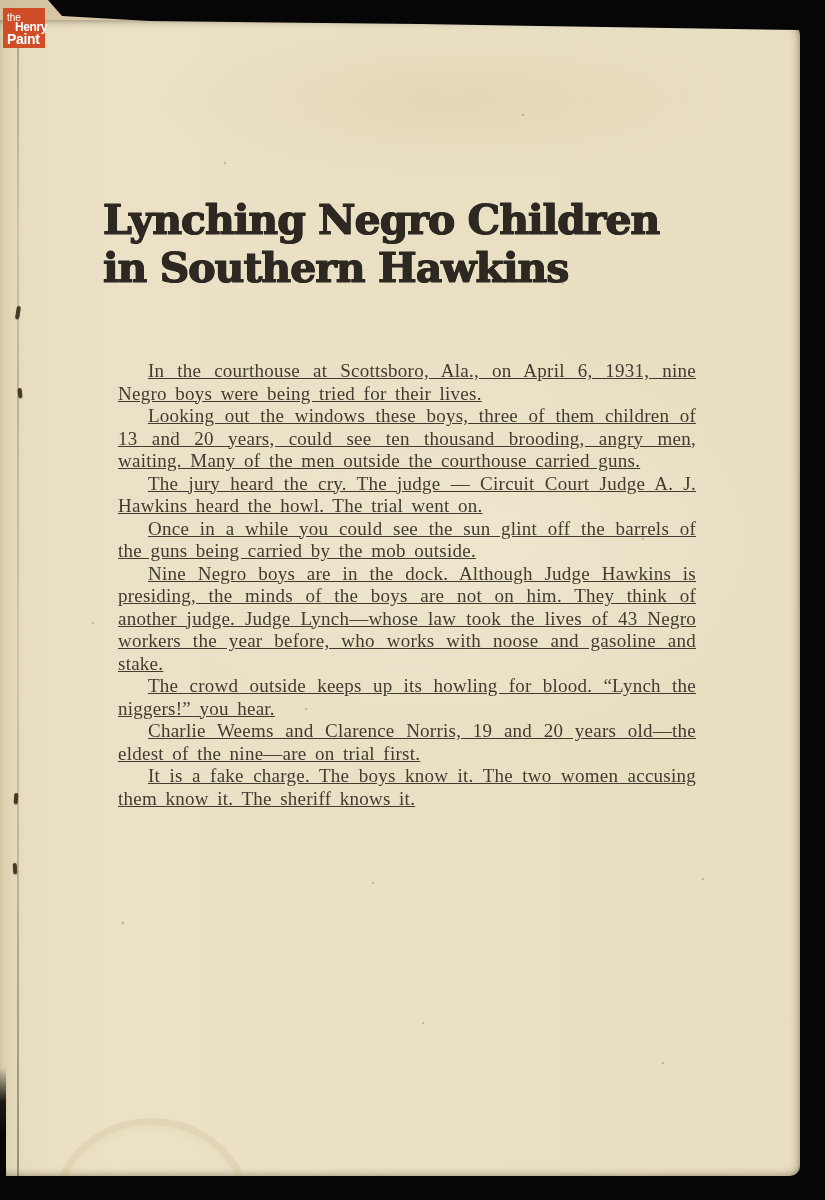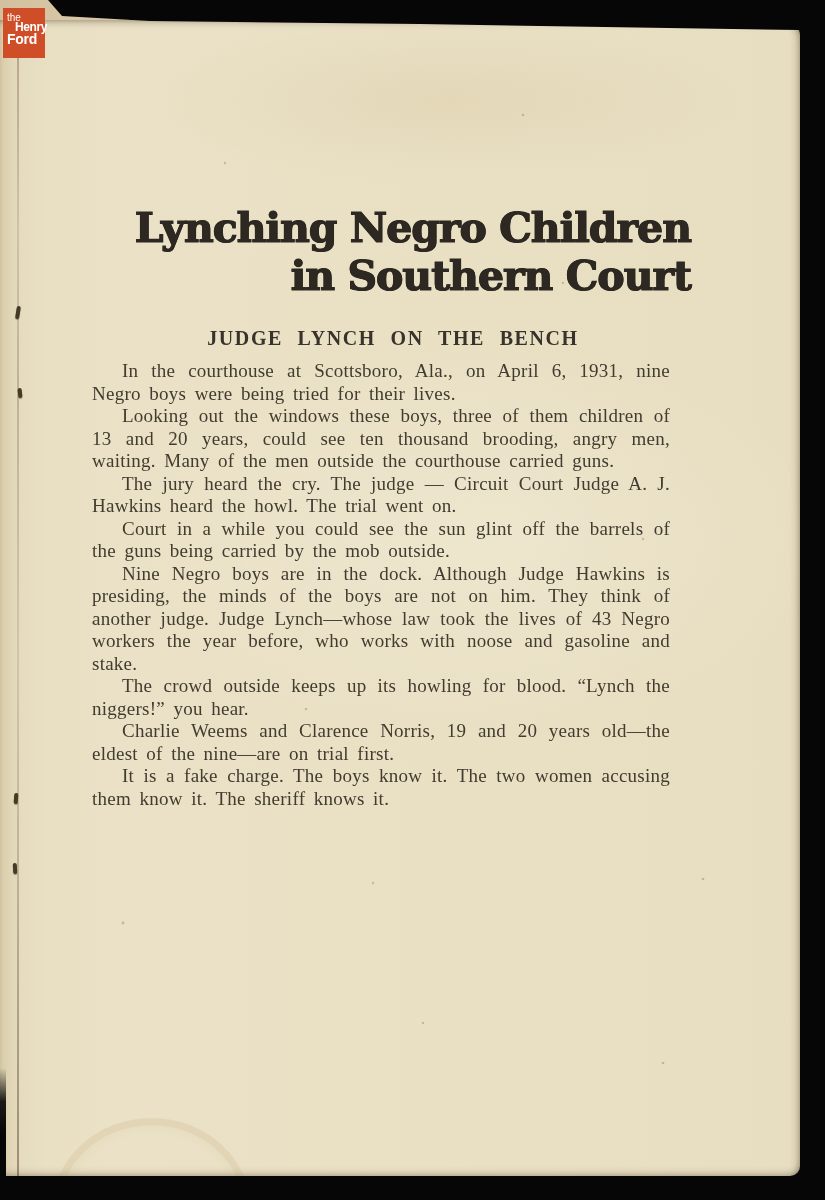--- a/index.html
+++ b/index.html
@@ -63,64 +63,64 @@
     color:rgba(112,92,56,.30);background:transparent;
     box-shadow:
       172px 412px 0 .4px, 562px 262px 0 .2px, 305px 688px 0 .3px,
       642px 518px 0 .2px, 122px 902px 0 .4px, 422px 1002px 0 .2px,
       702px 858px 0 .3px, 224px 142px 0 .2px, 522px 94px 0 .3px,
       662px 1042px 0 .3px, 372px 862px 0 .2px, 92px 602px 0 .3px;
   }
 
   
   .title{
-    position:absolute;left:103px;top:176px;width:580px;margin:8px;
-    text-align:right;
+    position:absolute;left:103px;top:176px;width:580px;margin:0;
+    text-align:left;
     font-family:"DejaVu Serif", serif;
     font-weight:bold;
     font-size:41px;line-height:48px;
     letter-spacing:-1px;
     color:#2d2922;
     -webkit-text-stroke:1.2px #2d2922;
     text-shadow:.4px 0 #2d2922,-.4px 0 #2d2922;
   }
   .title span{display:block;}
   .heading{
     position:absolute;left:103px;top:306px;width:580px;margin:0;
     text-align:center;
     font-family:"Liberation Serif", serif;
     font-weight:bold;
     font-size:20px;line-height:24px;
     letter-spacing:1.6px;word-spacing:8px;
     color:#37332a;
   }
   .bodytext{
-    position:absolute;left:92px;top:340px;width:578px;
+    position:absolute;left:118px;top:340px;width:578px;
     font-family:"Liberation Serif", serif;
     font-size:19px;line-height:22.5px;
     color:#413c2f;
     text-align:justify;
-    word-spacing:3.5px;letter-spacing:.25px;
+    word-spacing:3.5px;letter-spacing:.25px;text-decoration:underline;
   }
   .bodytext p{margin:0;text-indent:30px;}
 
   
   .top-band{
     position:absolute;left:0;top:0;width:825px;height:46px;
     background:#060606;
     clip-path:polygon(48px 0, 825px 0, 825px 40px, 800px 30px, 420px 24px, 150px 21px, 62px 16px);
   }
   .left-notch{
     position:absolute;left:0;top:1068px;width:6px;height:112px;
     background:linear-gradient(180deg, rgba(6,6,6,0) 0, rgba(6,6,6,.9) 30%, #060606 60%);
   }
 
   
   .logo{
-    position:absolute;left:3px;top:8px;width:42px;height:50px;
+    position:absolute;left:3px;top:8px;width:42px;height:40px;
     background:#cf4e28;
     font-family:"Liberation Sans", sans-serif;
   }
   .logo span{position:absolute;color:#ffffff;line-height:1;}
   .l-the{left:4px;top:5px;font-size:10px;font-weight:400;color:#f2e7d4;}
   .l-henry{left:12px;top:13px;font-size:12px;font-weight:700;letter-spacing:-.4px;text-align:center;}
   .l-ford{left:4px;top:24px;font-size:14px;font-weight:700;letter-spacing:-.3px;}
 </style>
 </head>
 <body>
@@ -133,39 +133,38 @@
     <div class="crease"></div>
     <div class="staple s1"></div>
     <div class="staple s2"></div>
     <div class="staple s3"></div>
     <div class="staple s4"></div>
     <div class="stain-ring"></div>
     <div class="specks"></div>
 
     <h1 class="title">
       <span>Lynching Negro Children</span>
-      <span>in Southern Court</span>
+      <span>in Southern Hawkins</span>
     </h1>
 
-    <h2 class="heading">JUDGE LYNCH ON THE BENCH</h2>
 
     <div class="bodytext">
         <p>In the courthouse at Scottsboro, Ala., on April 6, 1931, nine Negro boys were being tried for their lives.</p>
         <p>Looking out the windows these boys, three of them children of 13 and 20 years, could see ten thousand brooding, angry men, waiting. Many of the men outside the courthouse carried guns.</p>
         <p>The jury heard the cry. The judge — Circuit Court Judge A. J. Hawkins heard the howl. The trial went on.</p>
-        <p>Court in a while you could see the sun glint off the barrels of the guns being carried by the mob outside.</p>
+        <p>Once in a while you could see the sun glint off the barrels of the guns being carried by the mob outside.</p>
         <p>Nine Negro boys are in the dock. Although Judge Hawkins is presiding, the minds of the boys are not on him. They think of another judge. Judge Lynch—whose law took the lives of 43 Negro workers the year before, who works with noose and gasoline and stake.</p>
         <p>The crowd outside keeps up its howling for blood. “Lynch the niggers!” you hear.</p>
         <p>Charlie Weems and Clarence Norris, 19 and 20 years old—the eldest of the nine—are on trial first.</p>
         <p>It is a fake charge. The boys know it. The two women accusing them know it. The sheriff knows it.</p>
       </div>
   </div>
 
   <div class="top-band"></div>
   <div class="left-notch"></div>
 
   <div class="logo">
     <span class="l-the">the</span>
     <span class="l-henry">Henry</span>
-    <span class="l-ford">Ford</span>
+    <span class="l-ford">Paint</span>
   </div>
 
 </div>
 
 </body></html>

